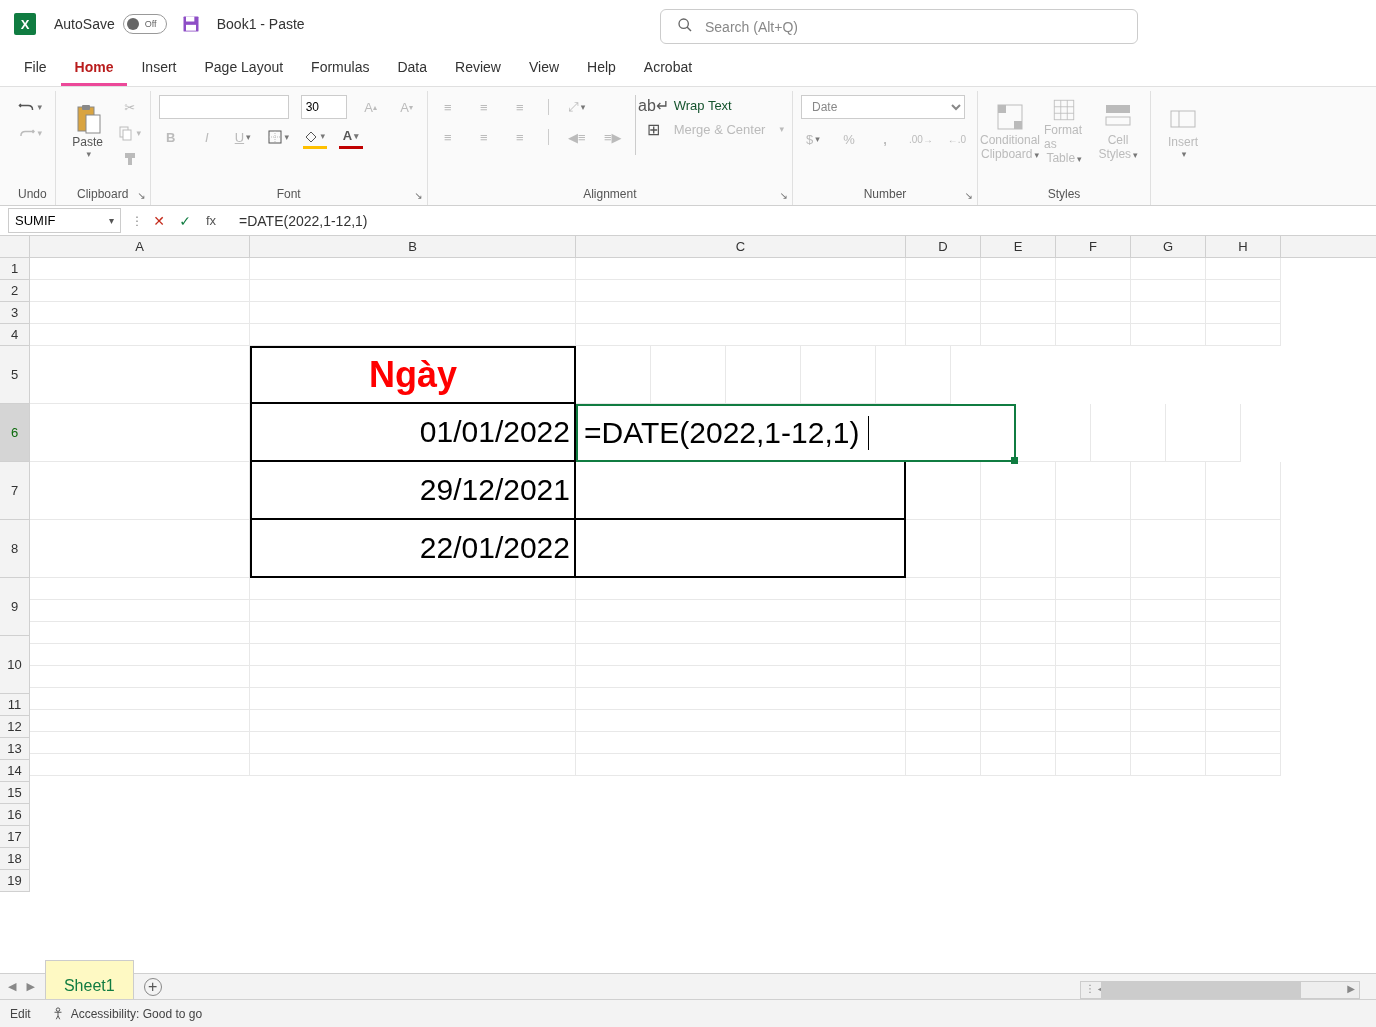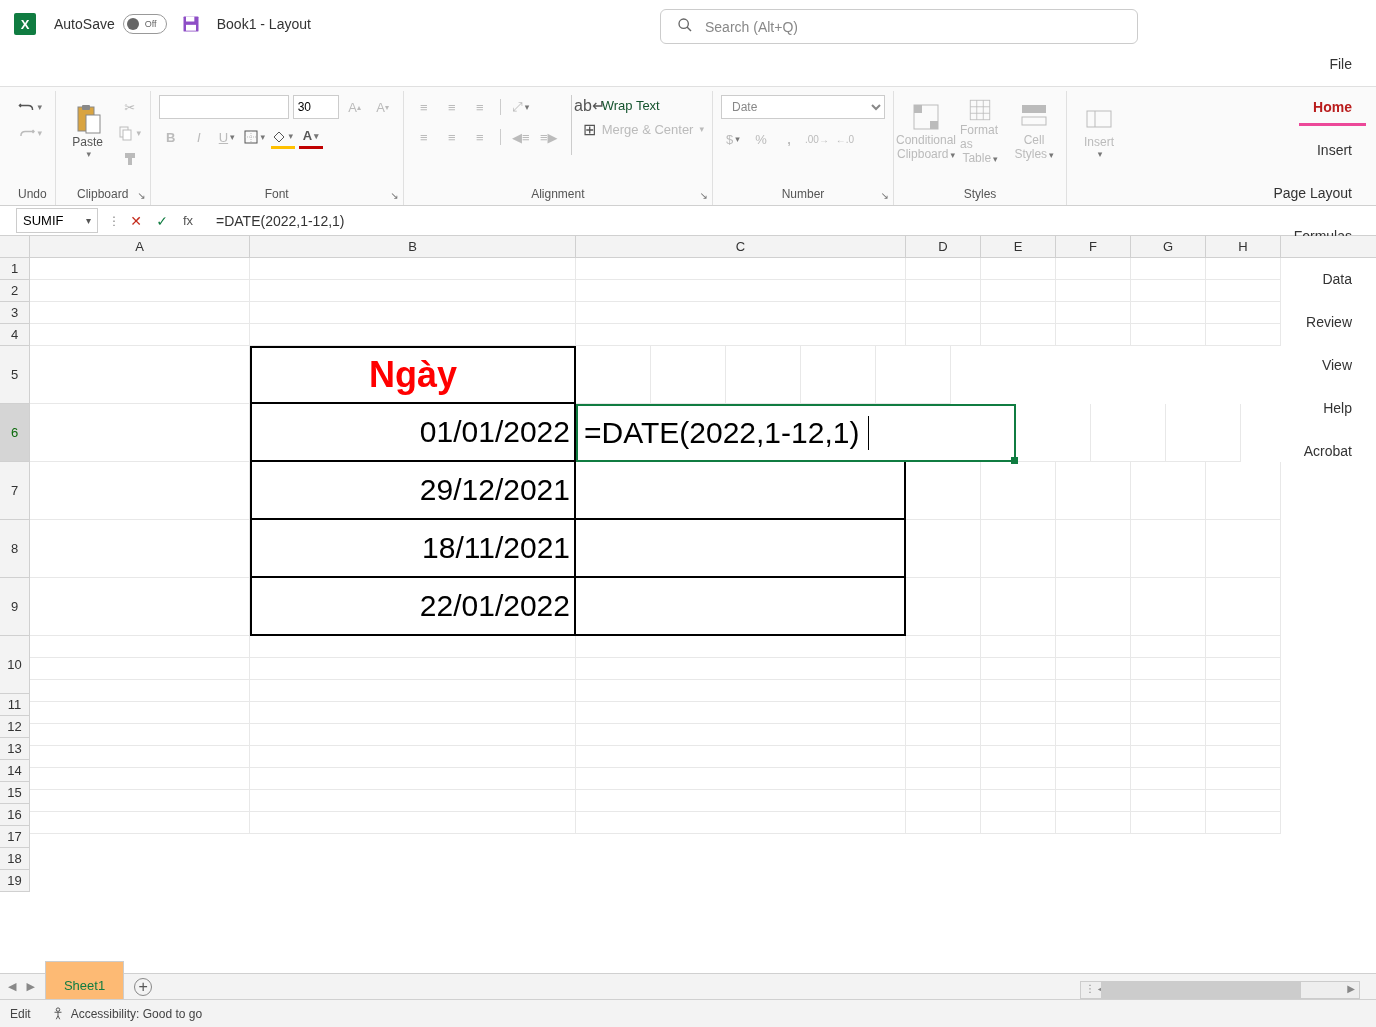--- a/index.html
+++ b/index.html
@@ -12,50 +12,50 @@
     .toggle { width: 44px; height: 20px; border: 1px solid #999; border-radius: 10px; background: #fff; position: relative; display: flex; align-items: center; margin-right: 14px; }
     .toggle-knob { width: 12px; height: 12px; background: #666; border-radius: 50%; margin-left: 3px; }
     .toggle-text { font-size: 9px; color: #666; margin-left: 6px; }
     .save-icon { width: 20px; height: 20px; margin-right: 16px; }
     .doc-title { font-size: 14px; color: #333; }
     .search-box { position: absolute; left: 660px; top: 9px; width: 478px; height: 35px; border: 1px solid #ccc; border-radius: 6px; display: flex; align-items: center; padding: 0 16px; }
     .search-icon { color: #666; margin-right: 12px; }
     .search-placeholder { color: #888; font-size: 14px; }
     
     
-    .ribbon-tabs { height: 38px; display: flex; align-items: flex-end; padding: 0 10px; gap: 8px; flex-direction: column; }
+    .ribbon-tabs { height: 38px; display: flex; align-items: flex-end; padding: 0 10px; gap: 0; }
     .tab { padding: 8px 14px; font-size: 14px; color: #333; cursor: pointer; border-bottom: 3px solid transparent; }
     .tab.active { color: #b91c1c; border-bottom: 3px solid #ec4899; font-weight: 600; }
     .tab.file { color: #333; }
     
     
     .ribbon { height: 120px; background: #fafafa; border-top: 1px solid #e0e0e0; border-bottom: 1px solid #d0d0d0; display: flex; padding: 4px 10px 0; }
     .ribbon-group { display: flex; flex-direction: column; height: 100%; padding: 0 8px; position: relative; border-right: 1px solid #e0e0e0; }
     .ribbon-group:last-child { border-right: none; }
     .ribbon-group-content { display: flex; gap: 6px; flex: 1; align-items: flex-start; padding-top: 4px; }
     .ribbon-group-label { text-align: center; font-size: 12px; color: #555; padding: 2px 0 4px; }
     .dialog-launcher { position: absolute; bottom: 4px; right: 4px; font-size: 10px; color: #777; }
     .rb-btn { display: flex; flex-direction: column; align-items: center; justify-content: center; padding: 2px 4px; font-size: 12px; color: #555; cursor: pointer; }
     .rb-btn-large { width: 48px; height: 72px; }
-    .rb-btn-row { display: flex; gap: 4px; align-items: center; }
+    .rb-btn-row { display: flex; gap: 12px; align-items: center; }
     .rb-col { display: flex; flex-direction: column; gap: 2px; }
     .icon-ph { width: 16px; height: 16px; display: inline-flex; align-items: center; justify-content: center; color: #555; }
     .icon-ph-large { width: 32px; height: 32px; }
     .disabled { color: #bbb; }
     .font-dropdown { width: 130px; height: 24px; border: 1px solid #ccc; background: #fff; font-size: 12px; padding: 0 4px; }
     .size-dropdown { width: 46px; height: 24px; border: 1px solid #ccc; background: #fff; font-size: 12px; padding: 0 4px; }
     .num-dropdown { width: 164px; height: 24px; border: 1px solid #ccc; background: #fff; font-size: 12px; padding: 0 6px; color: #888; }
     .rb-icon-btn { width: 24px; height: 24px; display: flex; align-items: center; justify-content: center; color: #555; font-size: 13px; }
     .rb-icon-btn.disabled { color: #bbb; }
     .fill-swatch { border-bottom: 3px solid #ffc000; }
     .font-color-swatch { border-bottom: 3px solid #c00000; font-weight: bold; }
     
     
     .formula-bar { height: 30px; border-bottom: 1px solid #d0d0d0; display: flex; align-items: center; }
-    .name-box { width: 82px; height: 25px; border: 1px solid #ccc; margin-left: 16px; display: flex; align-items: center; padding: 0 6px; font-size: 13px; }
+    .name-box { width: 113px; height: 25px; border: 1px solid #ccc; margin-left: 8px; display: flex; align-items: center; padding: 0 6px; font-size: 13px; }
     .name-box-arrow { margin-left: auto; font-size: 10px; color: #555; }
     .fb-btns { display: flex; gap: 6px; margin: 0 10px; align-items: center; }
     .fb-btn { width: 20px; height: 20px; display: flex; align-items: center; justify-content: center; font-size: 14px; }
     .fx-btn { font-size: 13px; color: #555; }
     .formula-input { flex: 1; padding: 0 8px; font-size: 14px; color: #333; }
     
     
     .grid-container { position: relative; height: calc(100% - 48px - 38px - 120px - 30px - 46px); overflow: hidden; }
     .col-headers { display: flex; height: 22px; background: #f3f3f3; border-bottom: 1px solid #d0d0d0; }
     .corner { width: 30px; border-right: 1px solid #d0d0d0; background: #f3f3f3; }
@@ -76,21 +76,21 @@
     .result-cell { border: 2px solid #000; border-top: none; border-left: none; }
     .active-cell { border: 2px solid #107c41 !important; position: relative; }
     .editing-cell { font-size: 30px; color: #000; padding-left: 6px; position: relative; z-index: 10; background: #fff; }
     .edit-caret { border-right: 1px solid #000; animation: blink 1s infinite; }
     @keyframes blink { 50% { opacity: 0; } }
     .fill-handle { position: absolute; right: -4px; bottom: -4px; width: 7px; height: 7px; background: #107c41; }
     
     
     .sheet-bar { position: absolute; bottom: 28px; left: 0; right: 0; height: 26px; background: #f3f3f3; border-top: 1px solid #d0d0d0; display: flex; align-items: center; padding-left: 8px; }
     .sheet-nav { display: flex; gap: 10px; color: #888; font-size: 11px; margin-right: 10px; }
-    .sheet-tab { background: #fdba74; border: 1px solid #ccc; border-bottom: none; padding: 16px 18px; font-size: 13px; color: #107c41; border-bottom: 3px solid #107c41; }
+    .sheet-tab { background: #fef9c3; border: 1px solid #ccc; border-bottom: none; padding: 16px 18px; font-size: 16px; color: #107c41; border-bottom: 3px solid #107c41; }
     .add-sheet { margin-left: 10px; color: #555; font-size: 16px; border: 1px solid #888; border-radius: 50%; width: 18px; height: 18px; display: flex; align-items: center; justify-content: center; }
     .hscroll { position: absolute; right: 16px; bottom: 28px; width: 280px; height: 18px; background: #eee; border: 1px solid #ccc; }
     .hscroll-thumb { position: absolute; left: 20px; width: 200px; height: 100%; background: #ccc; }
     
     
     .status-bar { position: absolute; bottom: 0; left: 0; right: 0; height: 28px; background: #f3f3f3; border-top: 1px solid #d0d0d0; display: flex; align-items: center; padding: 0 10px; font-size: 12px; color: #444; }
     .status-item { margin-right: 20px; display: flex; align-items: center; gap: 6px; }
     
     .chev { font-size: 9px; margin-left: 2px; color: #777; }
     .vert-divider { width: 1px; height: 16px; background: #ccc; margin: 0 4px; }
@@ -103,21 +103,21 @@
   <span class="autosave-label">AutoSave</span>
   <div class="toggle">
     <div class="toggle-knob"></div>
     <span class="toggle-text">Off</span>
   </div>
   <svg class="save-icon" viewBox="0 0 24 24">
       <rect x="3" y="3" width="18" height="18" fill="#8e4ec6" rx="1"></rect>
       <rect x="6" y="3" width="10" height="6" fill="#fff"></rect>
       <rect x="6" y="13" width="12" height="7" fill="#fff"></rect>
     </svg>
-  <span class="doc-title">Book1  -  Layout</span>
+  <span class="doc-title">Book1  -  Paste</span>
   <div class="search-box">
     <span class="search-icon">
       <svg width="16" height="16" viewBox="0 0 24 24" fill="none" stroke="#666" stroke-width="2">
           <circle cx="10" cy="10" r="7"></circle>
           <line x1="21" y1="21" x2="15" y2="15"></line>
         </svg>
     </span>
     <span class="search-placeholder">Search (Alt+Q)</span>
   </div>
 </div>
@@ -455,30 +455,20 @@
         <div class="cell col-B data-cell">29/12/2021</div>
         <div class="cell col-C result-cell"></div>
         <div class="cell col-D"></div>
           <div class="cell col-E"></div>
           <div class="cell col-F"></div>
           <div class="cell col-G"></div>
           <div class="cell col-H"></div>
       </div>
       <div class="cell-row tall">
         <div class="cell col-A"></div>
-        <div class="cell col-B data-cell">18/11/2021</div>
-        <div class="cell col-C result-cell"></div>
-        <div class="cell col-D"></div>
-          <div class="cell col-E"></div>
-          <div class="cell col-F"></div>
-          <div class="cell col-G"></div>
-          <div class="cell col-H"></div>
-      </div>
-      <div class="cell-row tall">
-        <div class="cell col-A"></div>
         <div class="cell col-B data-cell">22/01/2022</div>
         <div class="cell col-C result-cell"></div>
         <div class="cell col-D"></div>
           <div class="cell col-E"></div>
           <div class="cell col-F"></div>
           <div class="cell col-G"></div>
           <div class="cell col-H"></div>
       </div>
 
       <div class="cell-row">

